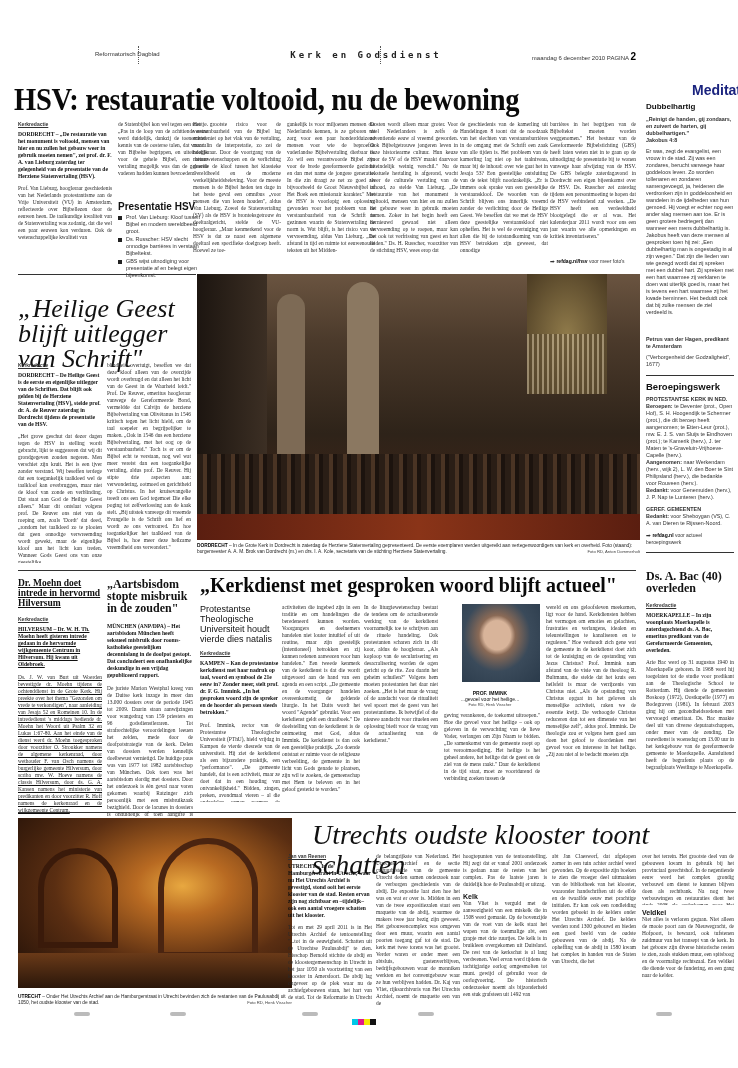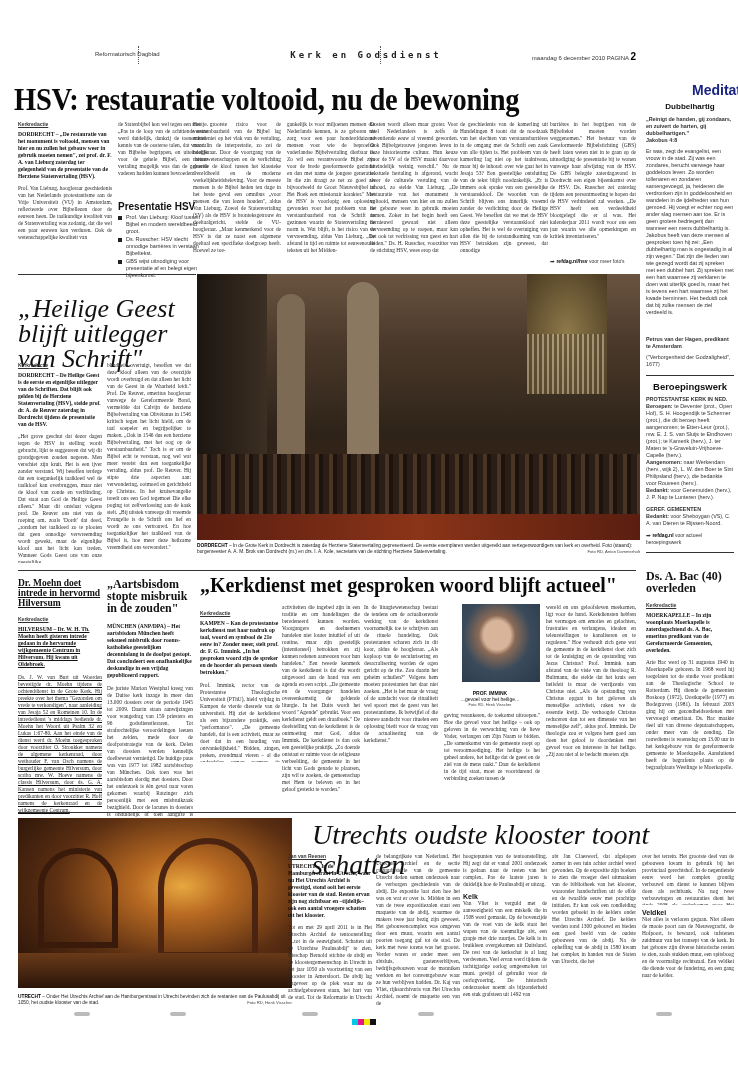--- a/index.html
+++ b/index.html
@@ -14,21 +14,21 @@
   .h1 { font-family: "Liberation Serif", serif; font-weight: bold; color: #0a0a0a; line-height: 1; }
   .kicker { font: bold 5px "Liberation Sans", sans-serif; text-decoration: underline; color: #333; }
   .lead { font: bold 5.6px/7px "Liberation Serif", serif; color: #111; }
   .body { font: 5.4px/7px "Liberation Serif", serif; color: #2a2a2a; text-align: justify; hyphens: auto; overflow: hidden; }
   .rule { height: 1px; background: #333; }
   .photo { background: #3a2a1c; overflow: hidden; }
   .caption { font: 4.8px/6px "Liberation Sans", sans-serif; color: #222; }
   .caption b { color: #000; }
   .credit { font: 4.2px "Liberation Sans", sans-serif; color: #444; float: right; }
   .meditatie-title { font: bold 14px "Liberation Sans", sans-serif; color: #1a237e; margin-left: 46px; }
-  .side-h { font: bold 8px "Liberation Sans", sans-serif; color: #111; text-align: center; }
+  .side-h { font: bold 8px "Liberation Sans", sans-serif; color: #111; }
   .side-body { font: 5.4px/7px "Liberation Sans", sans-serif; color: #333; }
   .boxhead { font: bold 10px "Liberation Sans", sans-serif; color: #111; }
   .box-list li { list-style: none; font: 5.4px/7px "Liberation Sans", sans-serif; color: #333; padding-left: 8px; position: relative; margin-bottom: 1px; }
   .box-list li::before { content: ""; position: absolute; left: 0; top: 2px; width: 4px; height: 4px; background: #222; }
   .reg-mark { width: 16px; height: 4px; border-radius: 2px; background: #bbb; }
   .swatch { width: 6px; height: 6px; display: inline-block; }
   .link-line { font: 5px "Liberation Sans", sans-serif; color: #333; }
   .link-line b { color: #000; }
 </style>
 </head>
@@ -129,20 +129,21 @@
 </div>
 
 <div class="abs" style="left:107px;top:578px;width:86px;">
   <div style="font:bold 12px/12px 'Liberation Serif',serif;">„Aartsbisdom stopte misbruik in de zouden"</div>
   <div class="lead" style="margin-top:9px;">MÜNCHEN (ANP/DPA) – Het aartsbisdom München heeft seksueel misbruik door rooms-katholieke geestelijken decennialang in de doofpot gestopt. Dat concludeert een onafhankelijke deskundige in een vrijdag gepubliceerd rapport.</div>
   <div class="body" style="margin-top:6px;height:146px;">De juriste Marion Westphal kreeg van de Duitse kerk inzage in meer dan 13.000 dossiers over de periode 1945 tot 2009. Daarin staan aanwijzingen voor wangedrag van 159 priesters en 96 godsdienstleraren. Tot strafrechtelijke veroordelingen leeuen het zelden, mede door de doofpotstrategie van de kerk. Delen van dossiers werden kennelijk doelbewust vernietigd. De huidige paus was van 1977 tot 1982 aartsbisschop van München. Ook toen was het aartsbisdom slordig met dossiers. Door het onderzoek is één geval naar voren gekomen waarbij Ratzinger zich persoonlijk met een misbruikzaak bezighield. Door de lacunes in dossiers is onduidelijk of toen aangifte is gedaan.</div>
 </div>
 
 <div class="abs h1" style="left:200px;top:575px;font-size:21px;transform:scaleX(0.95);transform-origin:left;">„Kerkdienst met gesproken woord blijft actueel"</div>
 <div class="abs" style="left:200px;top:604px;width:80px;">
+  <div style="font:9px/10px 'Liberation Sans',sans-serif;color:#111;">Protestantse Theologische Universiteit houdt vierde dies natalis</div>
   <div class="kicker" style="margin-top:6px;">Kerkredactie</div>
   <div class="lead" style="margin-top:4px;">KAMPEN – Kan de protestantse kerkdienst met haar nadruk op taal, woord en symbool de 21e eeuw in? Zonder meer, stelt prof. dr. F. G. Immink. „In het gesproken woord zijn de spreker en de hoorder als persoon steeds betrokken."</div>
   <div class="body" style="margin-top:6px;height:80px;">Prof. Immink, rector van de Protestantse Theologische Universiteit (PThU), hield vrijdag in Kampen de vierde diesrede van de universiteit. Hij ziet de kerkdienst als een bijzondere praktijk, een "performance". „De gemeente handelt, dat is een activiteit, maar ze doet dat in een houding van ontvankelijkheid." Bidden, zingen, preken, avondmaal vieren – al die onderdelen samen vormen de kerkdienst, aldus prof. Immink. „Het gaat om</div>
 </div>
 <div class="abs body" style="left:282px;top:604px;width:78px;height:200px;">activiteiten die ingebed zijn in een traditie en om handelingen die beredeneerd kunnen worden. Voorgangers en deelnemers handelen niet louter intuïtief of uit routine, maar zijn geestelijk (intentioneel) betrokken en zij kunnen redenen aanwezen voor hun handelen." Een tweede kenmerk van de kerkdienst is dat die wordt uitgevoerd aan de hand van een agenda en een script. „De gemeente en de voorganger handelen overeenkomstig de geldende liturgie. In het Duits wordt het woord "Agende" gebruikt. Voor een kerkdienst geldt een draaiboek." De doelstelling van de kerkdienst is de ontmoeting met God, aldus Immink. De kerkdienst is dan ook een geestelijke praktijk. „Zo doende ontstaat er ruimte voor de religieuze verbeelding, de gemeente in het licht van Gods genade te plaatsen, zijn wil te zoeken, de gemeenschap met Hem te beleven en in het geloof gesterkt te worden."</div>
 <div class="abs body" style="left:364px;top:604px;width:74px;height:200px;">In de liturgiewetenschap bestaat de tendens om de actualiserende werking van de kerkdienst voornamelijk toe te schrijven aan de rituele handeling. Ook protestanten scharen zich in dit koor, aldus de hoogleraar. „Als koploop van de secularisering en desacralisering worden de ogen gericht op de rite. Zou daarin het geheim schuilen?" Volgens hem moeten protestanten het daar niet zoeken. „Het is het maar de vraag of de aandacht voor de ritualiteit wel spoort met de geest van het protestantisme. Ik betwijfel of die nieuwe aandacht voor rituelen een oplossing biedt voor de vraag van de actualisering van de kerkdienst."</div>
 <div class="abs photo" style="left:462px;top:604px;width:78px;height:78px;background:radial-gradient(ellipse at 45% 40%,#d8b49a 0 22%,#8a6a56 30%,#3a4a5a 55%,#2a3a4a 100%);"></div>
 <div class="abs" style="left:440px;top:690px;width:100px;text-align:center;">
   <div style="font:bold 5px 'Liberation Sans',sans-serif;">PROF. IMMINK</div>
   <div style="font:5px 'Liberation Sans',sans-serif;">...gevoel voor het heilige...</div>

